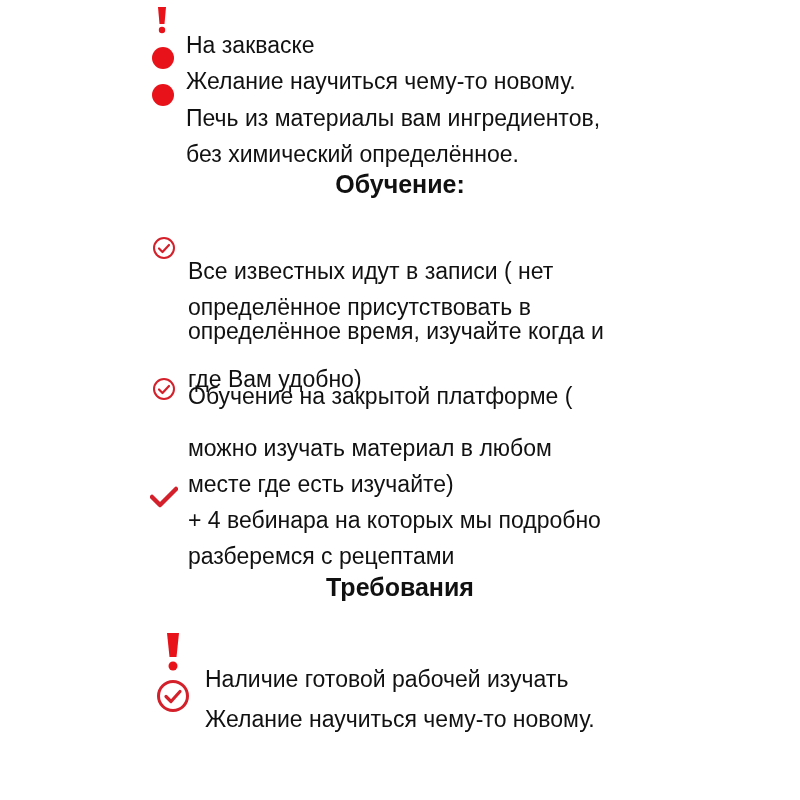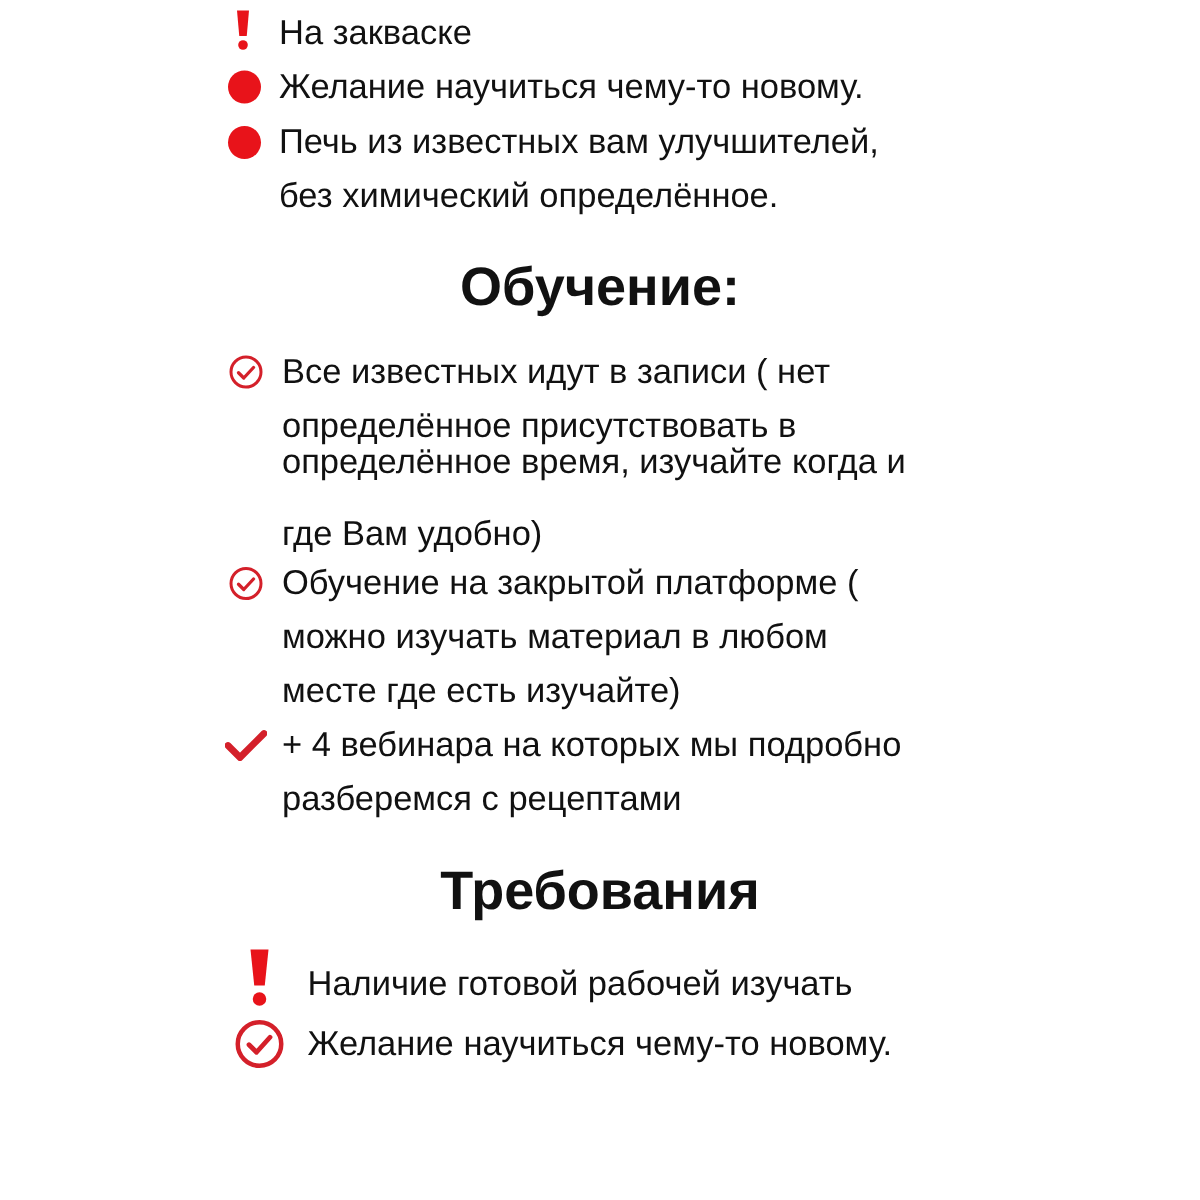--- a/index.html
+++ b/index.html
@@ -1,56 +1,56 @@
 <!DOCTYPE html>
 <html><head>
   <meta charset="utf-8">
   <style>
     html, body { margin:0; padding:0; }
     body {
       width:800px; height:800px; background:#ffffff; position:relative; overflow:hidden;
       font-family: "Liberation Sans", "DejaVu Sans", sans-serif; color:#111111;
     }
-    .line { position:absolute; font-size:23px; line-height:36px; white-space:nowrap; }
+    .line { position:absolute; font-size:23px; line-height:36px; white-space:nowrap;margin-top:24px; }
     .icon { position:absolute; }
-    .heading { position:absolute; left:0; width:800px; text-align:center; font-weight:bold; font-size:36px; }
+    .heading { position:absolute; left:0; width:800px; text-align:center; font-weight:bold; font-size:25px; }
     .dot { width:22px; height:22px; border-radius:50%; background:#e8131a; }
   </style>
 </head>
 <body>
 
 <svg class="icon" style="left:156px;top:6px" width="12" height="28" viewBox="0 0 12 28">
   <path d="M2 1 H10 L8.5 18 H3.5 Z" fill="#e8131a"></path>
     <circle cx="6" cy="24" r="3.2" fill="#e8131a"></circle>
 </svg>
 <div class="line" style="left:186px;top:3px">На закваске</div>
 
 <div class="icon dot" style="left:152px;top:47px"></div>
 <div class="line" style="left:186px;top:39px">Желание научиться чему-то новому.</div>
 
 <div class="icon dot" style="left:152px;top:84px"></div>
-<div class="line" style="left:186px;top:76px">Печь из известных вам улучшителей,</div>
+<div class="line" style="left:186px;top:76px">Печь из материалы вам ингредиентов,</div>
 <div class="line" style="left:186px;top:112px">без химический определённое.</div>
 
 <div class="heading" style="top:170px">Обучение:</div>
 
 <svg class="icon" style="left:152px;top:236px" width="24" height="24" viewBox="0 0 24 24">
   <circle cx="12" cy="12" r="10" fill="none" stroke="#d4202a" stroke-width="2"></circle>
     <path d="M7 12.5 L10.5 16 L17 9" fill="none" stroke="#d4202a" stroke-width="2.2" stroke-linecap="round" stroke-linejoin="round"></path>
 </svg>
 <div class="line" style="left:188px;top:229px">Все известных идут в записи ( нет</div>
 <div class="line" style="left:188px;top:265px">определённое присутствовать в</div>
 <div class="line" style="left:188px;top:289px">определённое время, изучайте когда и</div>
 <div class="line" style="left:188px;top:337px">где Вам удобно)</div>
 
 <svg class="icon" style="left:152px;top:377px" width="24" height="24" viewBox="0 0 24 24">
   <circle cx="12" cy="12" r="10" fill="none" stroke="#d4202a" stroke-width="2"></circle>
     <path d="M7 12.5 L10.5 16 L17 9" fill="none" stroke="#d4202a" stroke-width="2.2" stroke-linecap="round" stroke-linejoin="round"></path>
 </svg>
-<div class="line" style="left:188px;top:370px">Обучение на закрытой платформе (</div>
+<div class="line" style="left:188px;top:354px">Обучение на закрытой платформе (</div>
 <div class="line" style="left:188px;top:406px">можно изучать материал в любом</div>
 <div class="line" style="left:188px;top:442px">месте где есть изучайте)</div>
 
 <svg class="icon" style="left:150px;top:486px" width="28" height="22" viewBox="0 0 28 22">
   <path d="M2 11 L10 19 L26 3" fill="none" stroke="#d4202a" stroke-width="4.5" stroke-linecap="round" stroke-linejoin="round"></path>
 </svg>
 <div class="line" style="left:188px;top:478px">+ 4 вебинара на которых мы подробно</div>
 <div class="line" style="left:188px;top:514px">разберемся с рецептами</div>
 
 <div class="heading" style="top:573px">Требования</div>

